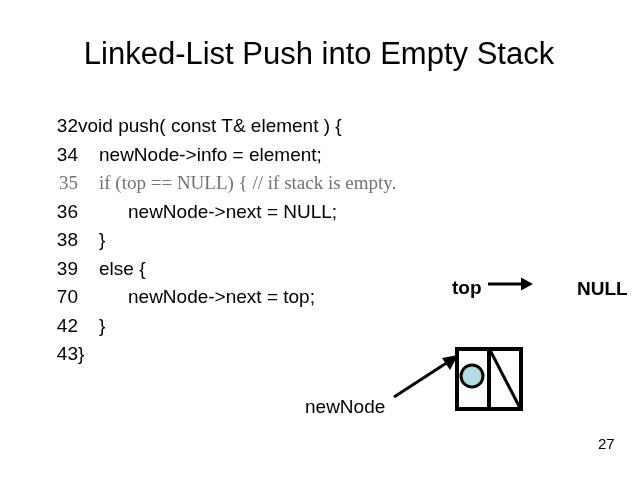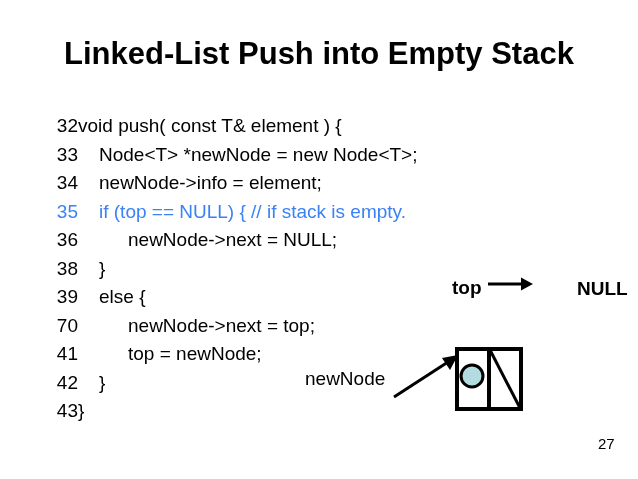--- a/index.html
+++ b/index.html
@@ -21,38 +21,38 @@
     position: absolute;
     top: 36px;
     left: 0;
     width: 638px;
     text-align: center;
     font-size: 31px;
     color: #000000;
     letter-spacing: 0px;
     white-space: nowrap;
     font-family: "Liberation Sans", sans-serif;
-    font-weight: bold;
   }
   #code-block {
     position: absolute;
     top: 112px;
     left: 40px;
     width: 430px;
   }
   .code-line {
     height: 28.5px;
     line-height: 28.5px;
     font-size: 19px;
     color: #000000;
     white-space: pre;
     font-family: "Liberation Sans", sans-serif;
   }
   .code-line.highlight {
-    color: #3b82f6;
+    color: #737373;
+    font-family: Liberation Serif, serif;
   }
   .ln {
     display: inline-block;
     width: 38px;
     text-align: right;
   }
   .ind0 { padding-left: 0px; }
   .ind1 { padding-left: 21px; }
   .ind2 { padding-left: 50px; }
 
@@ -84,21 +84,21 @@
   #node-diagram {
     position: absolute;
     left: 455px;
     top: 347px;
     width: 68px;
     height: 64px;
   }
   #newnode-label {
     position: absolute;
     left: 305px;
-    top: 368px;
+    top: 396px;
     font-size: 19px;
     color: #000000;
     white-space: nowrap;
     font-family: "Liberation Sans", sans-serif;
   }
   #newnode-arrow-svg {
     position: absolute;
     left: 392px;
     top: 352px;
     width: 68px;
@@ -116,28 +116,26 @@
 </style>
 </head>
 <body>
 
 <div id="slide">
 
   <div id="slide-title">Linked-List Push into Empty Stack</div>
 
   <div id="code-block">
       <div class="code-line"><span class="ln">32</span><span class="ind0">void push( const T&amp; element ) {</span></div>
-      <div class="code-line"><span class="ln">33</span><span class="ind1">Node&lt;T&gt; *newNode = new Node&lt;T&gt;;</span></div>
       <div class="code-line"><span class="ln">34</span><span class="ind1">newNode-&gt;info = element;</span></div>
       <div class="code-line highlight"><span class="ln">35</span><span class="ind1">if (top == NULL) { // if stack is empty.</span></div>
       <div class="code-line"><span class="ln">36</span><span class="ind2">newNode-&gt;next = NULL;</span></div>
       <div class="code-line"><span class="ln">38</span><span class="ind1">}</span></div>
       <div class="code-line"><span class="ln">39</span><span class="ind1">else {</span></div>
       <div class="code-line"><span class="ln">70</span><span class="ind2">newNode-&gt;next = top;</span></div>
-      <div class="code-line"><span class="ln">41</span><span class="ind2">top = newNode;</span></div>
       <div class="code-line"><span class="ln">42</span><span class="ind1">}</span></div>
       <div class="code-line"><span class="ln">43</span><span class="ind0">}</span></div>
     </div>
 
   <div id="top-null-group">
     <span class="bold-label" id="top-label">top</span>
     <svg id="top-arrow-svg" viewBox="0 0 46 20">
       <line x1="0" y1="10" x2="33" y2="10" stroke="#000000" stroke-width="3"></line>
       <polygon points="33,3.5 45,10 33,16.5" fill="#000000"></polygon>
     </svg>

